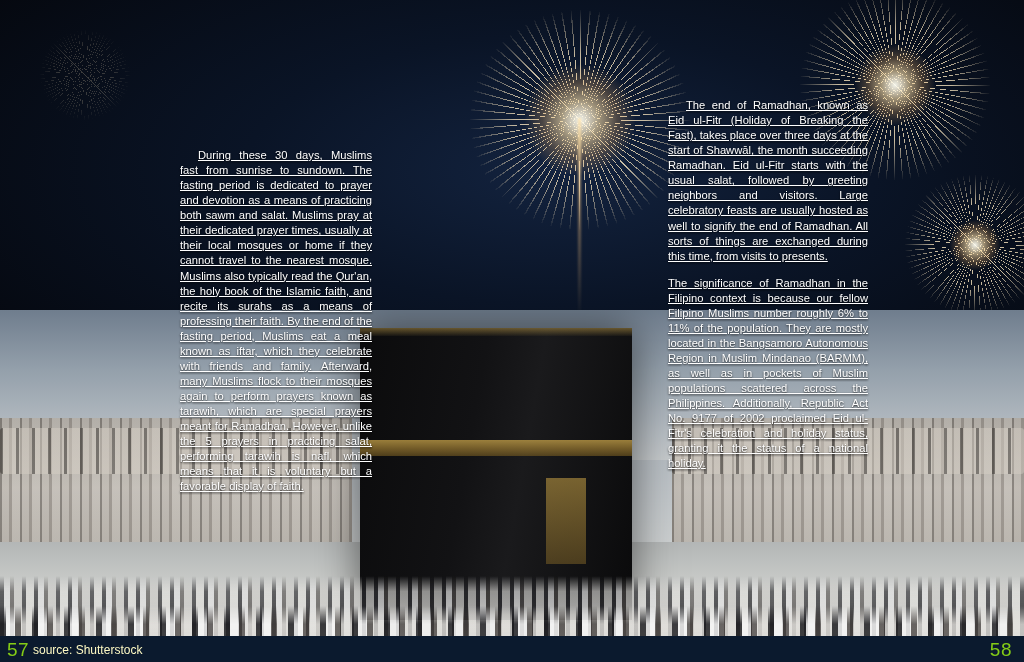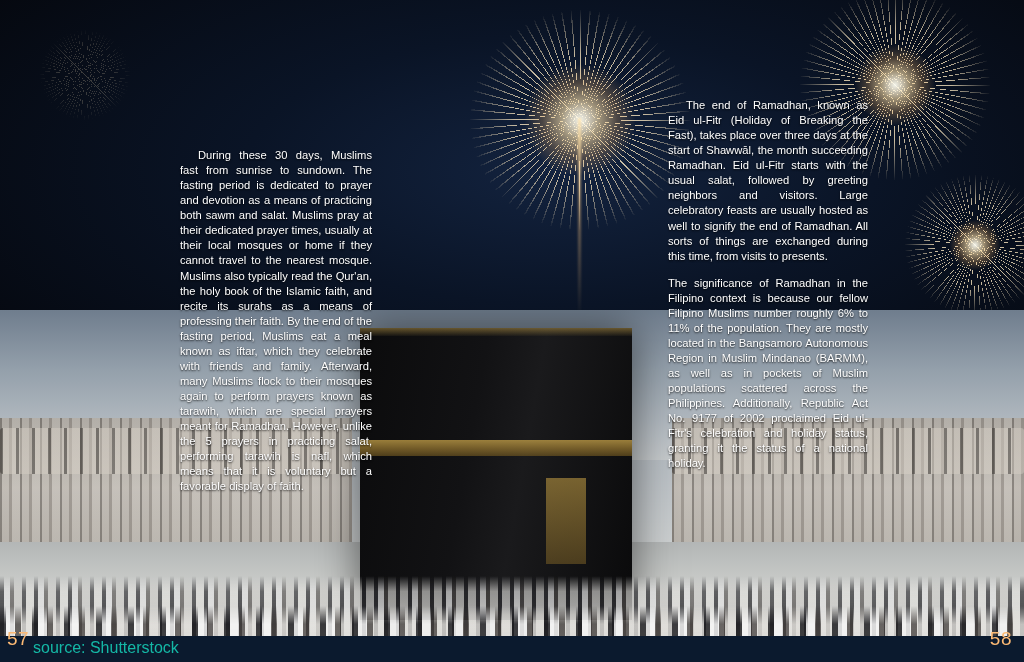--- a/index.html
+++ b/index.html
@@ -198,20 +198,21 @@
   }
 
   
   .col {
     position: absolute;
     text-align: justify;
     color: #ffffff;
     font-size: 11.2px;
     line-height: 1.345;
     text-shadow: 0 1px 2px rgba(0,0,0,.85);
+    text-decoration: underline;
   }
   .col p { margin: 0 0 12px 0; }
   .col p:last-child { margin-bottom: 0; }
   .col .indent { text-indent: 18px; }
 
   #col-left {
     left: 160px;
     top: 148px;
     width: 192px;
     margin-left: 20px;
@@ -225,33 +226,33 @@
   
   .footer {
     position: absolute;
     left: 0; bottom: 0;
     width: 1024px;
     height: 26px;
     background: #0b1a2e;
   }
   .folio {
     position: absolute;
-    bottom: 12px;
-    color: #fdba74;
+    bottom: 1px;
+    color: #84cc16;
     font-size: 19px;
     letter-spacing: .5px;
   }
   .folio.left { left: 7px; }
   .folio.right { right: 12px; }
   .source {
     position: absolute;
     left: 33px;
     bottom: 5px;
-    color: #14b8a6;
-    font-size: 16px;
+    color: #fef9c3;
+    font-size: 12px;
   }
 </style>
 </head>
 <body>
 
 <div id="page">
 
   <div class="sky">
     <div class="stars"></div>
 

